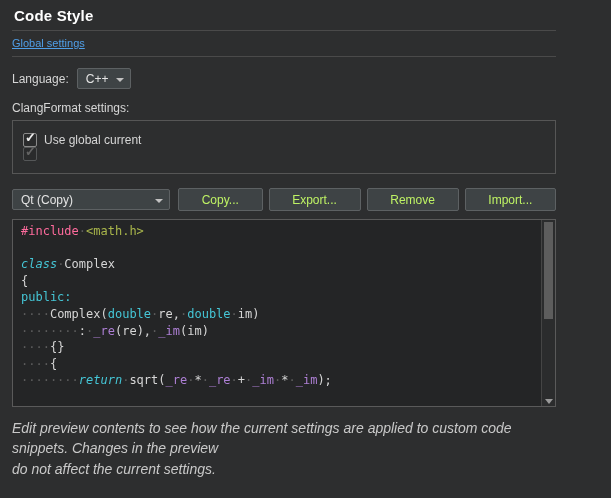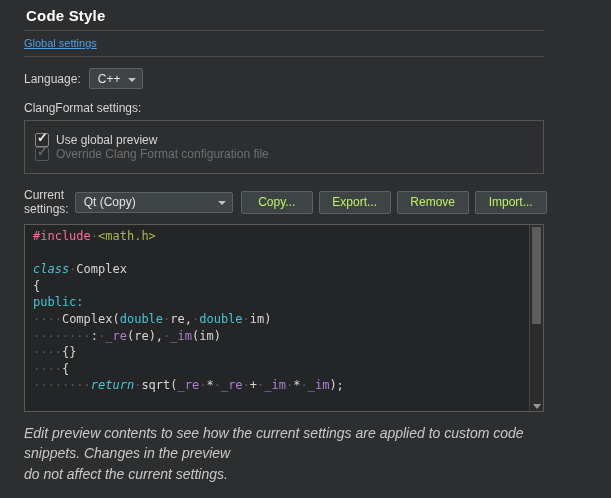--- a/index.html
+++ b/index.html
@@ -3,21 +3,21 @@
 <meta charset="utf-8">
 <style>
   * { margin: 0; padding: 0; box-sizing: border-box; }
   html, body { width: 611px; height: 498px; overflow: hidden; }
   body {
     background: #2d2e2f;
     font-family: "Liberation Sans", sans-serif;
     font-size: 12px;
     color: #d6d6d6;
   }
-  .page { width: 568px; height: 498px; padding: 0 24px; }
+  .page { width: 568px; height: 498px; padding: 0 12px; }
 
   .header { padding: 7px 2px 6px 2px; border-bottom: 1px solid #4a4a4a; }
   .header h1 { font-size: 15px; font-weight: bold; color: #ffffff; letter-spacing: .2px; }
 
   .link-row { padding: 5px 0 6px 0; border-bottom: 1px solid #4a4a4a; }
   .link-row a { color: #4f9fe8; font-size: 11px; text-decoration: underline; cursor: pointer; }
 
   .row { display: flex; align-items: center; gap: 8px; }
   .language-row { margin-top: 11px; }
   .label { color: #d6d6d6; }
@@ -111,32 +111,30 @@
     </div>
   </div>
 
   <div class="group-label">ClangFormat settings:</div>
 
   <div class="groupbox">
     <div class="check-row">
       <span class="checkbox checked">
           <span class="checkmark">✓</span>
         </span>
-      <span class="label">Use global preview</span>
+      <span class="label">Use global current</span>
     </div>
     <div class="check-row disabled">
       <span class="checkbox checked">
           <span class="checkmark">✓</span>
         </span>
-      <span class="label">Override Clang Format configuration file</span>
     </div>
   </div>
 
   <div class="row settings-row">
-    <span class="label">Current settings:</span>
     <div class="combo wide">
       <span>Qt (Copy)</span>
       <span class="combo-arrow"></span>
     </div>
     <button>Copy...</button>
     <button>Export...</button>
     <button>Remove</button>
     <button>Import...</button>
   </div>
 

